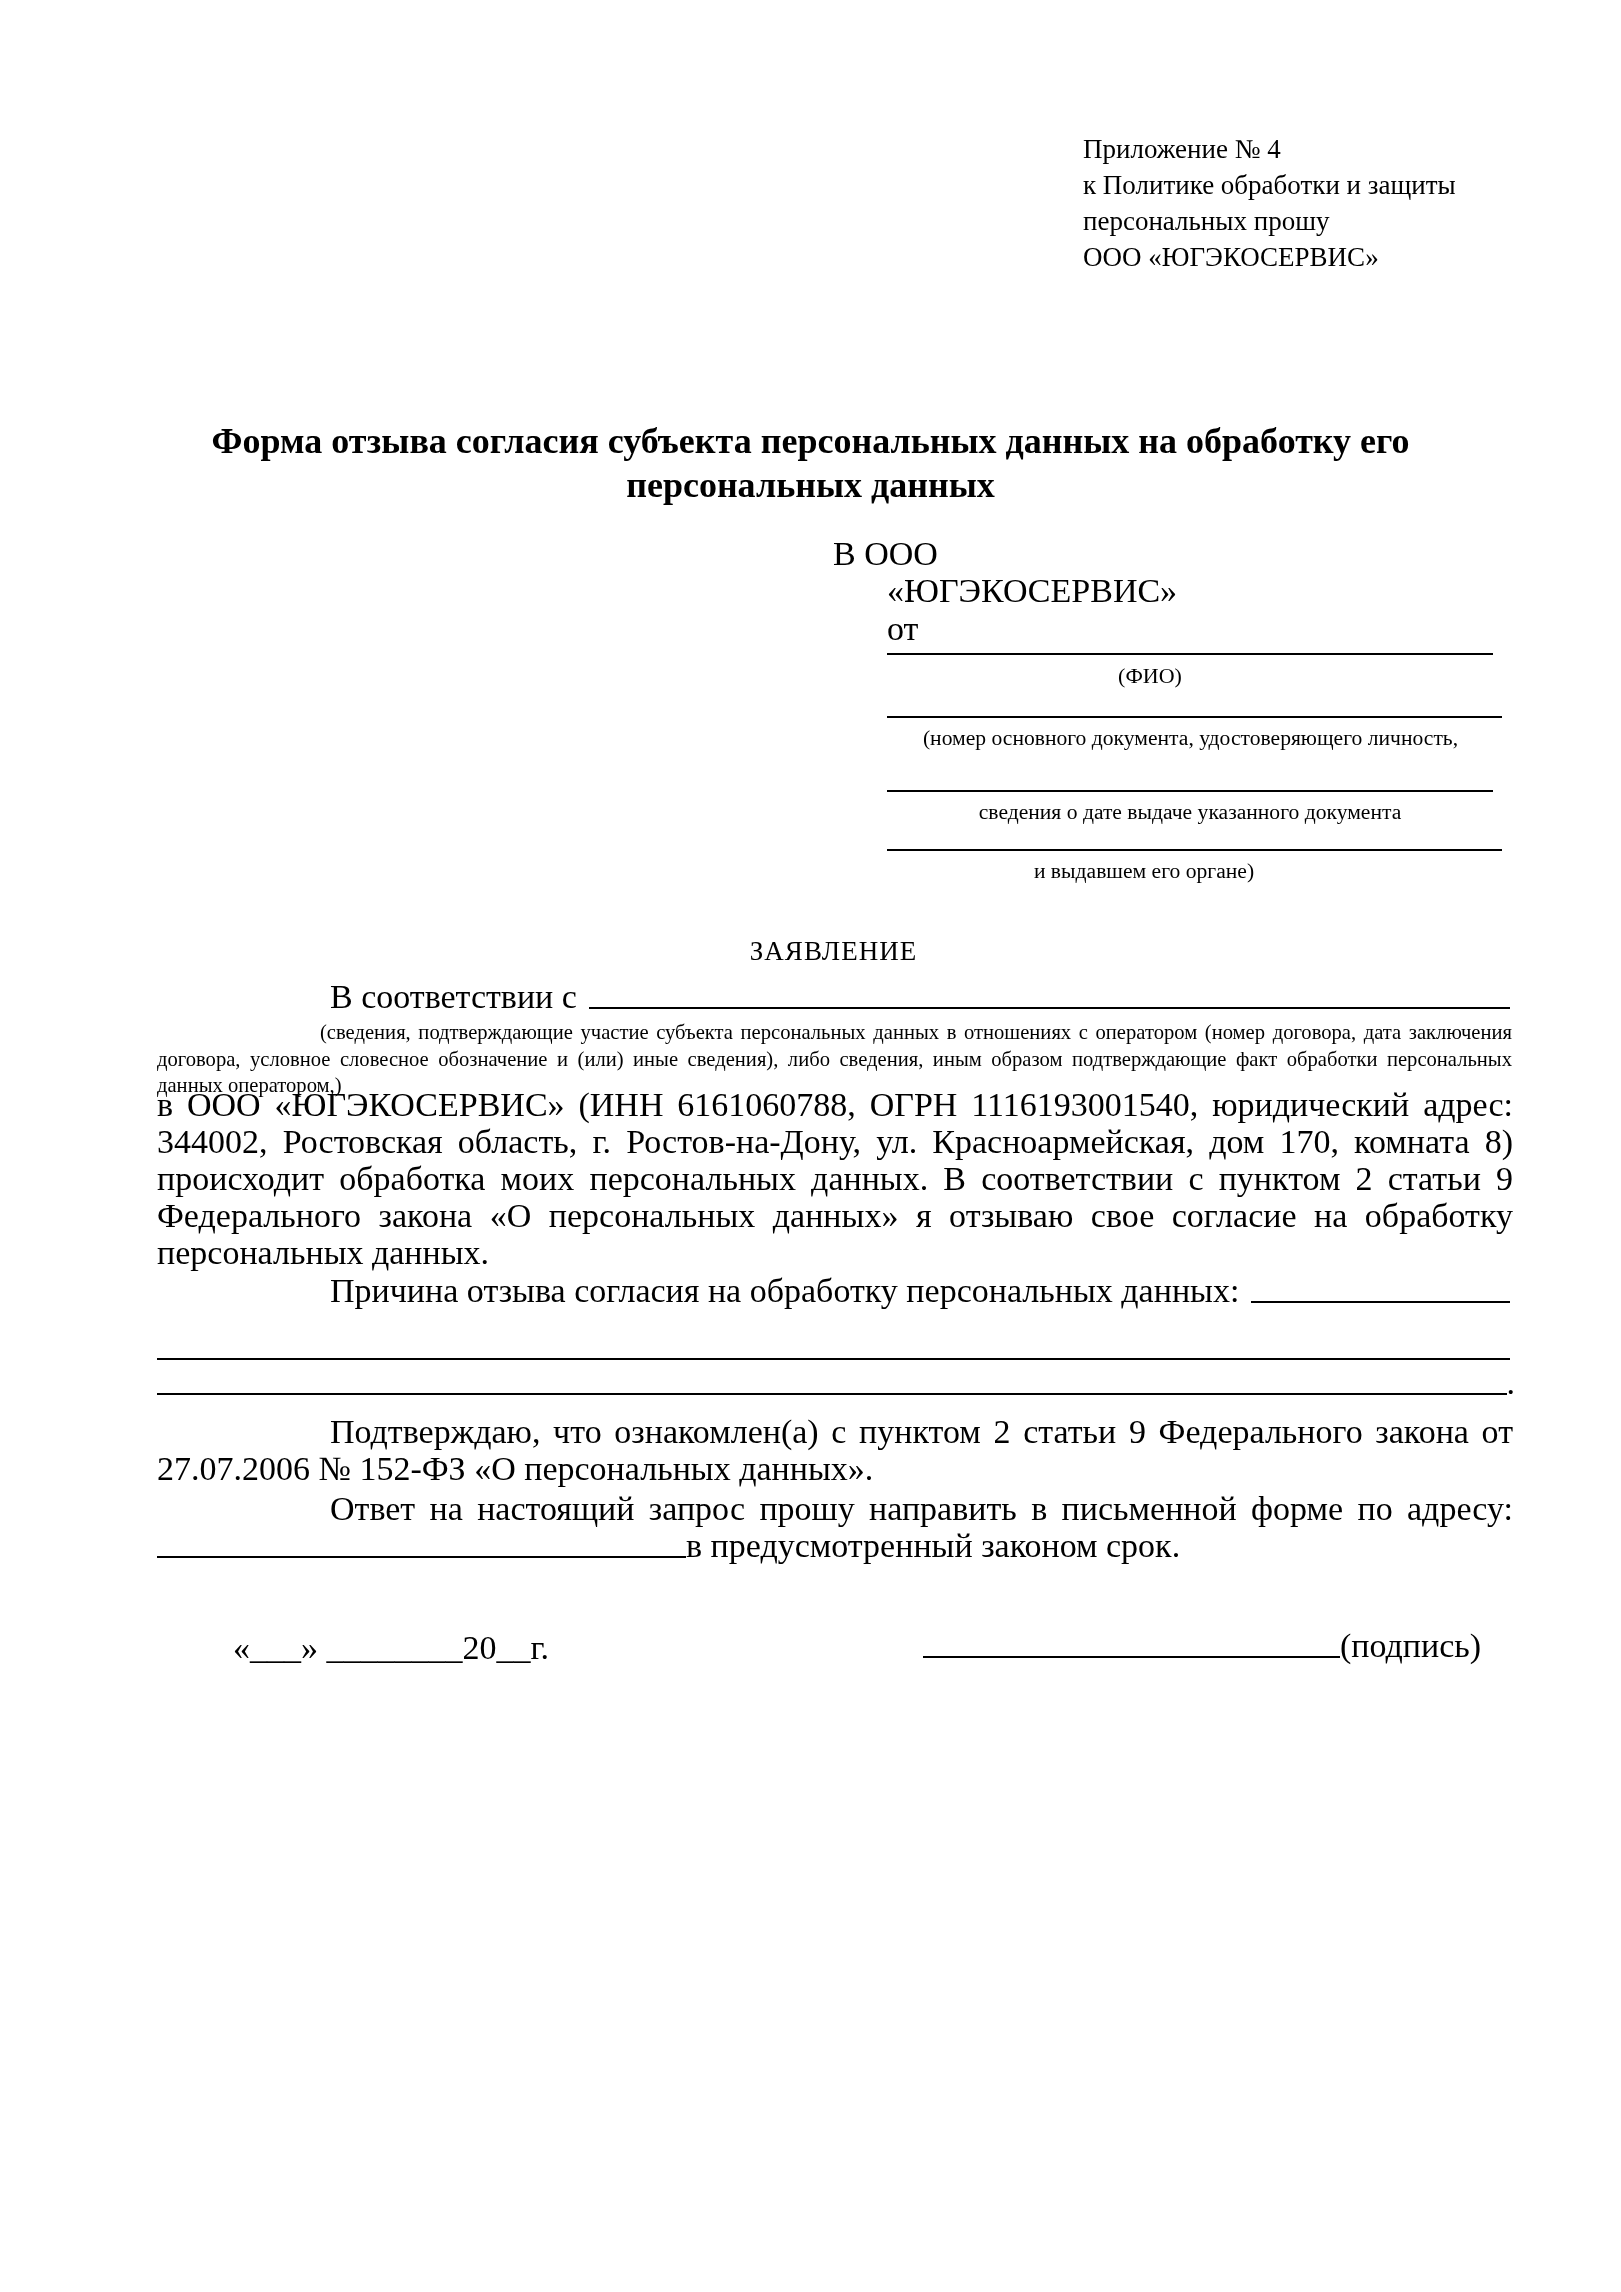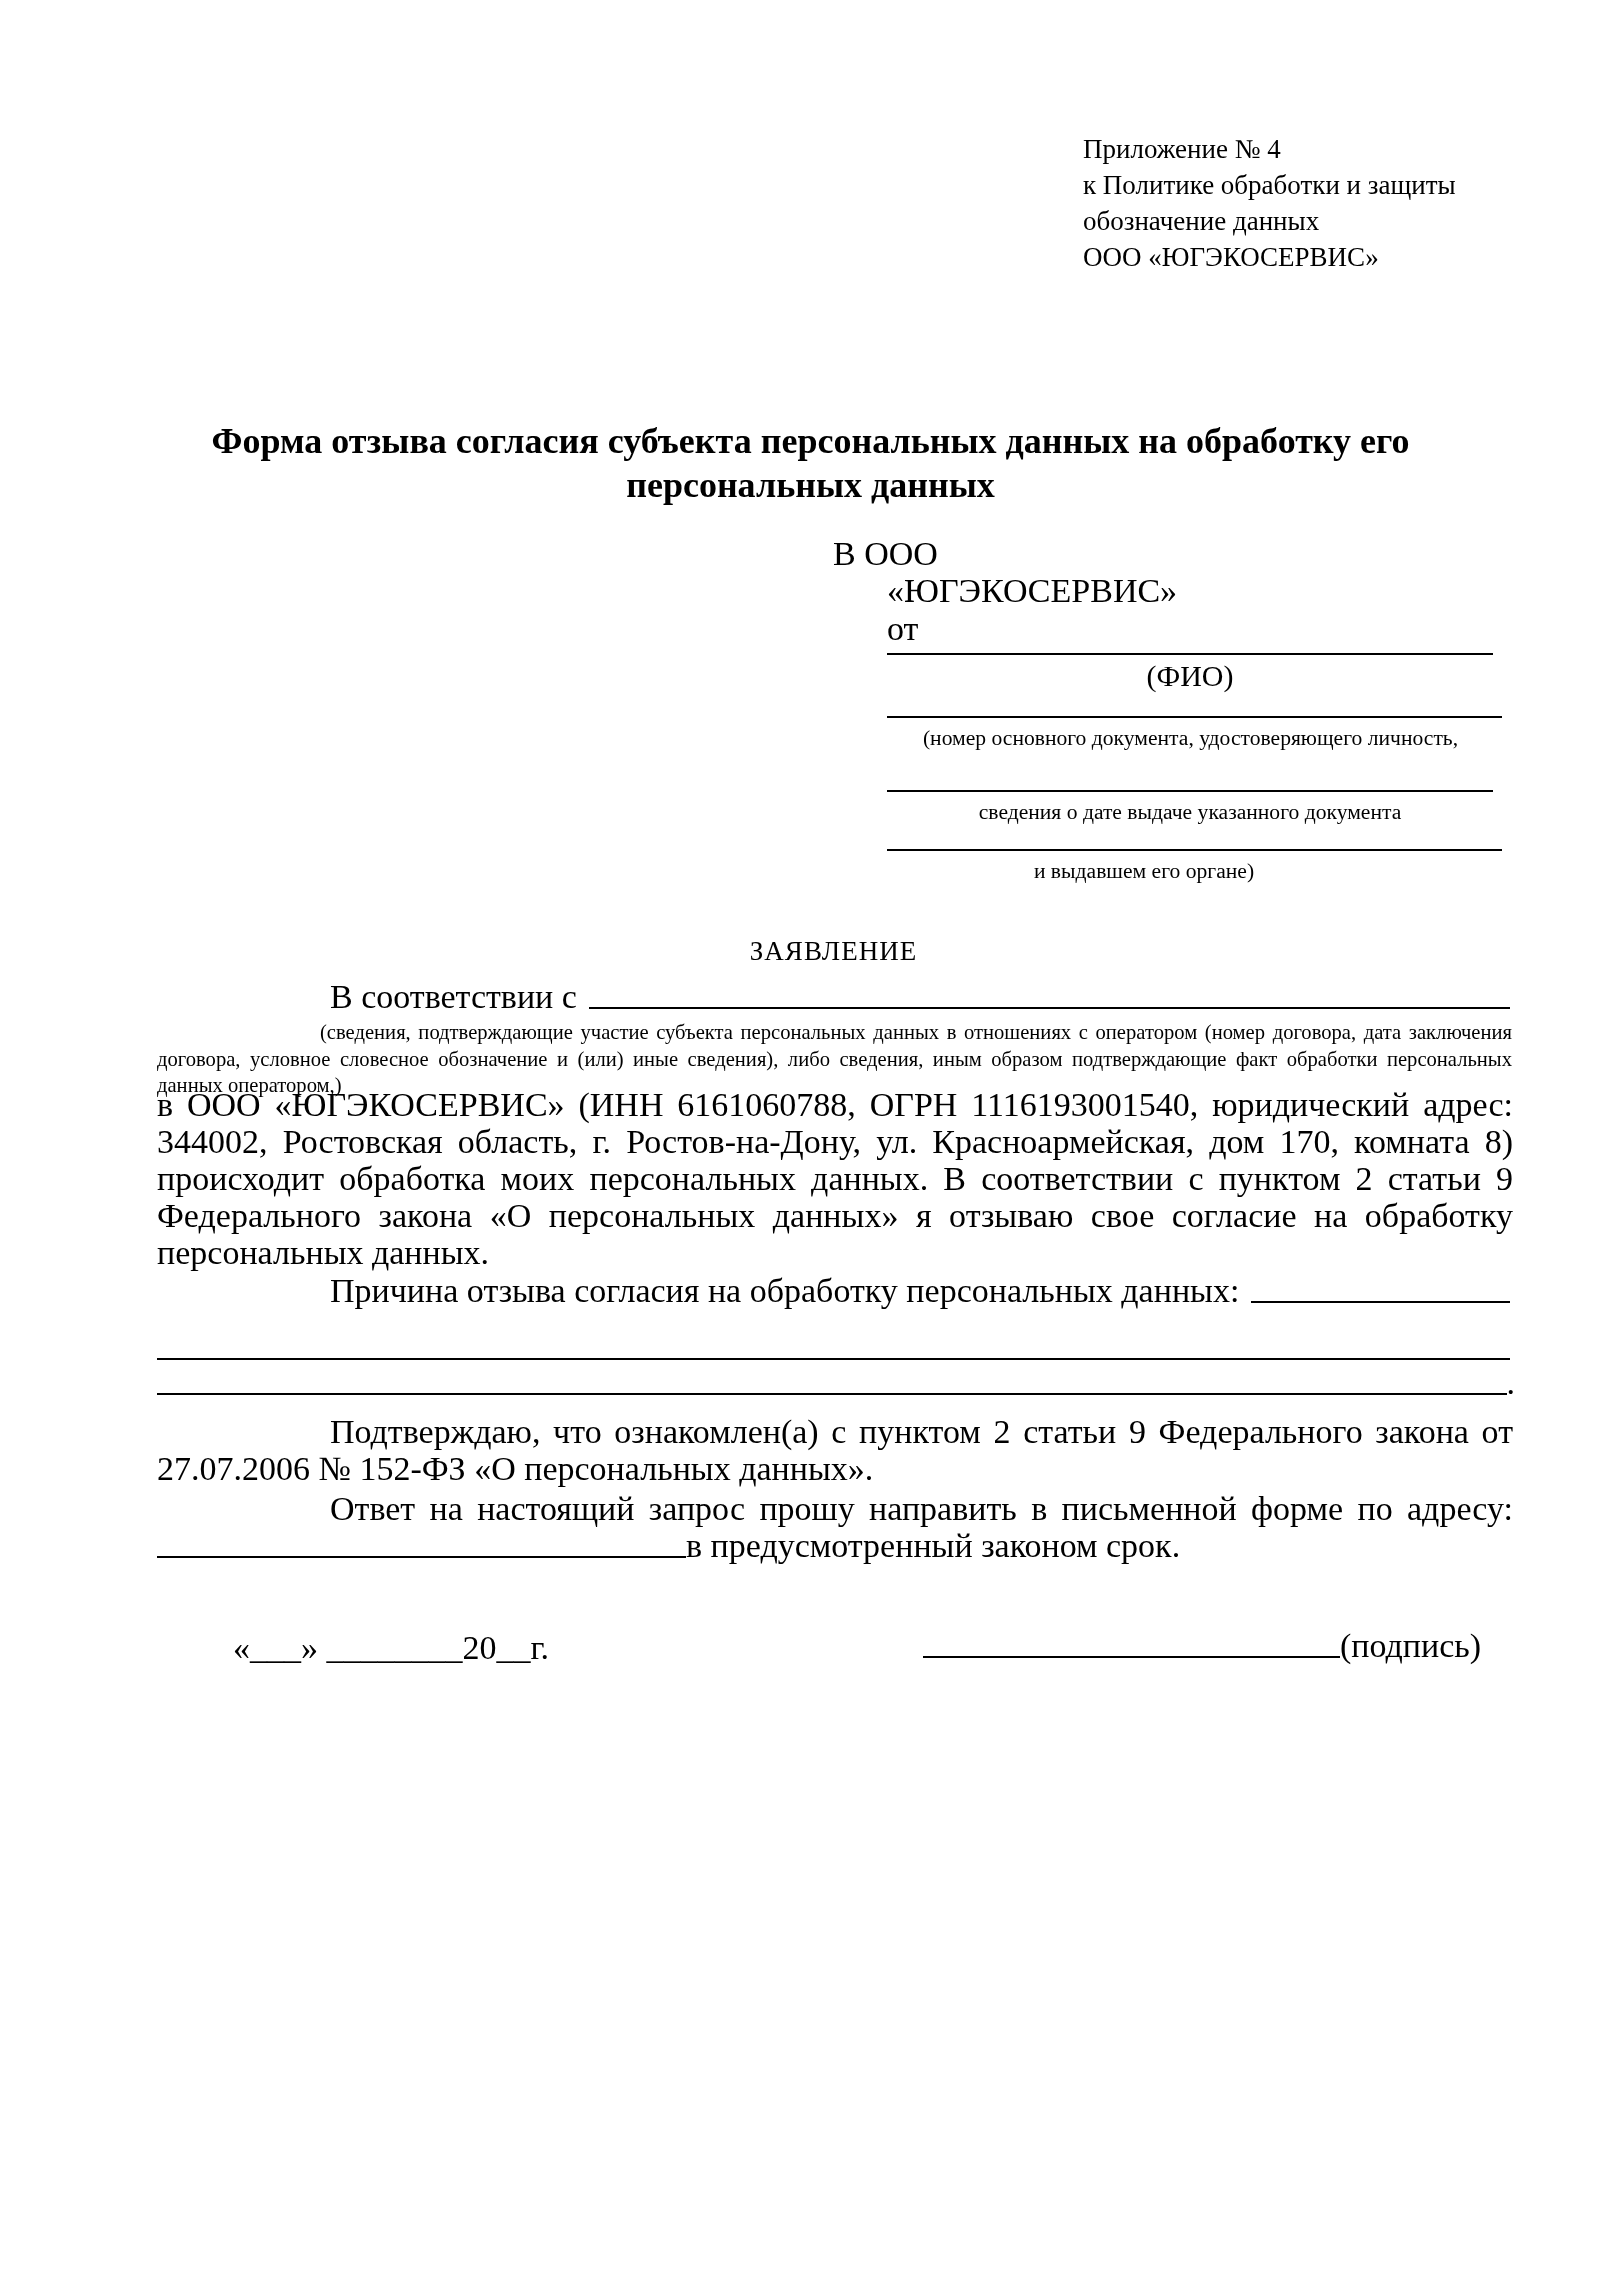--- a/index.html
+++ b/index.html
@@ -27,32 +27,32 @@
   .indent{padding-left:173px;}
 </style>
 </head>
 <body>
 
 <div class="page">
 
   <div class="abs header-note" style="left:1083px;top:131px;">
     <div>Приложение № 4</div>
     <div>к Политике обработки и защиты</div>
-    <div>обозначение данных</div>
+    <div>персональных прошу</div>
     <div>ООО «ЮГЭКОСЕРВИС»</div>
   </div>
 
   <div class="abs doc-title" style="left:134px;top:392px;width:1353px;">Форма отзыва согласия субъекта персональных данных на обработку его персональных данных</div>
 
   <div class="abs body-text" style="left:833px;top:535px;">В ООО</div>
   <div class="abs body-text" style="left:887px;top:572px;">«ЮГЭКОСЕРВИС»</div>
   <div class="abs body-text" style="left:887px;top:610px;">от</div>
 
   <div class="blank" style="left:887px;top:653px;width:606px;"></div>
-  <div class="abs caption" style="left:887px;top:663px;width:606px;font-size:30px;">(ФИО)</div>
+  <div class="abs caption" style="left:847px;top:663px;width:606px;font-size:22px;">(ФИО)</div>
 
   <div class="blank" style="left:887px;top:716px;width:615px;"></div>
   <div class="abs caption" style="left:872px;top:726px;width:637px;">(номер основного документа, удостоверяющего личность,</div>
 
   <div class="blank" style="left:887px;top:790px;width:606px;"></div>
   <div class="abs caption" style="left:887px;top:800px;width:606px;">сведения о дате выдаче указанного документа</div>
 
   <div class="blank" style="left:887px;top:849px;width:615px;"></div>
   <div class="abs caption" style="left:841px;top:859px;width:606px;">и выдавшем его органе)</div>
 

